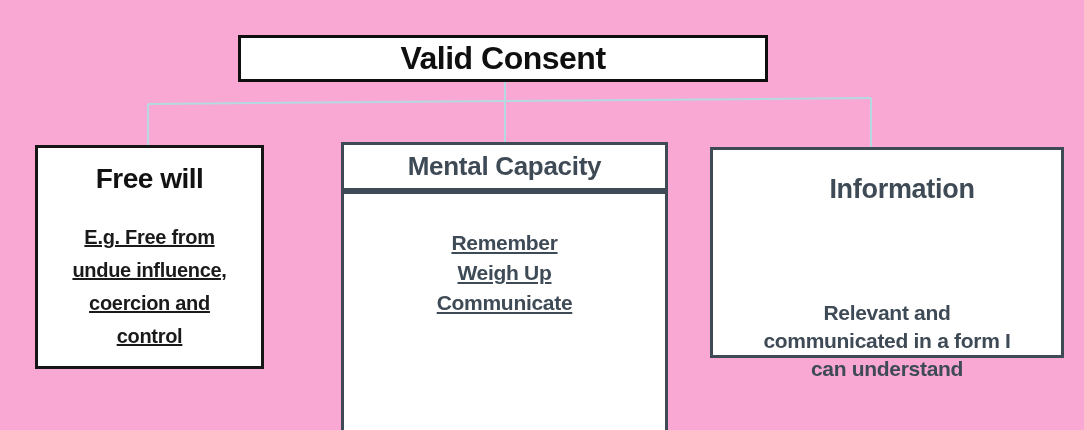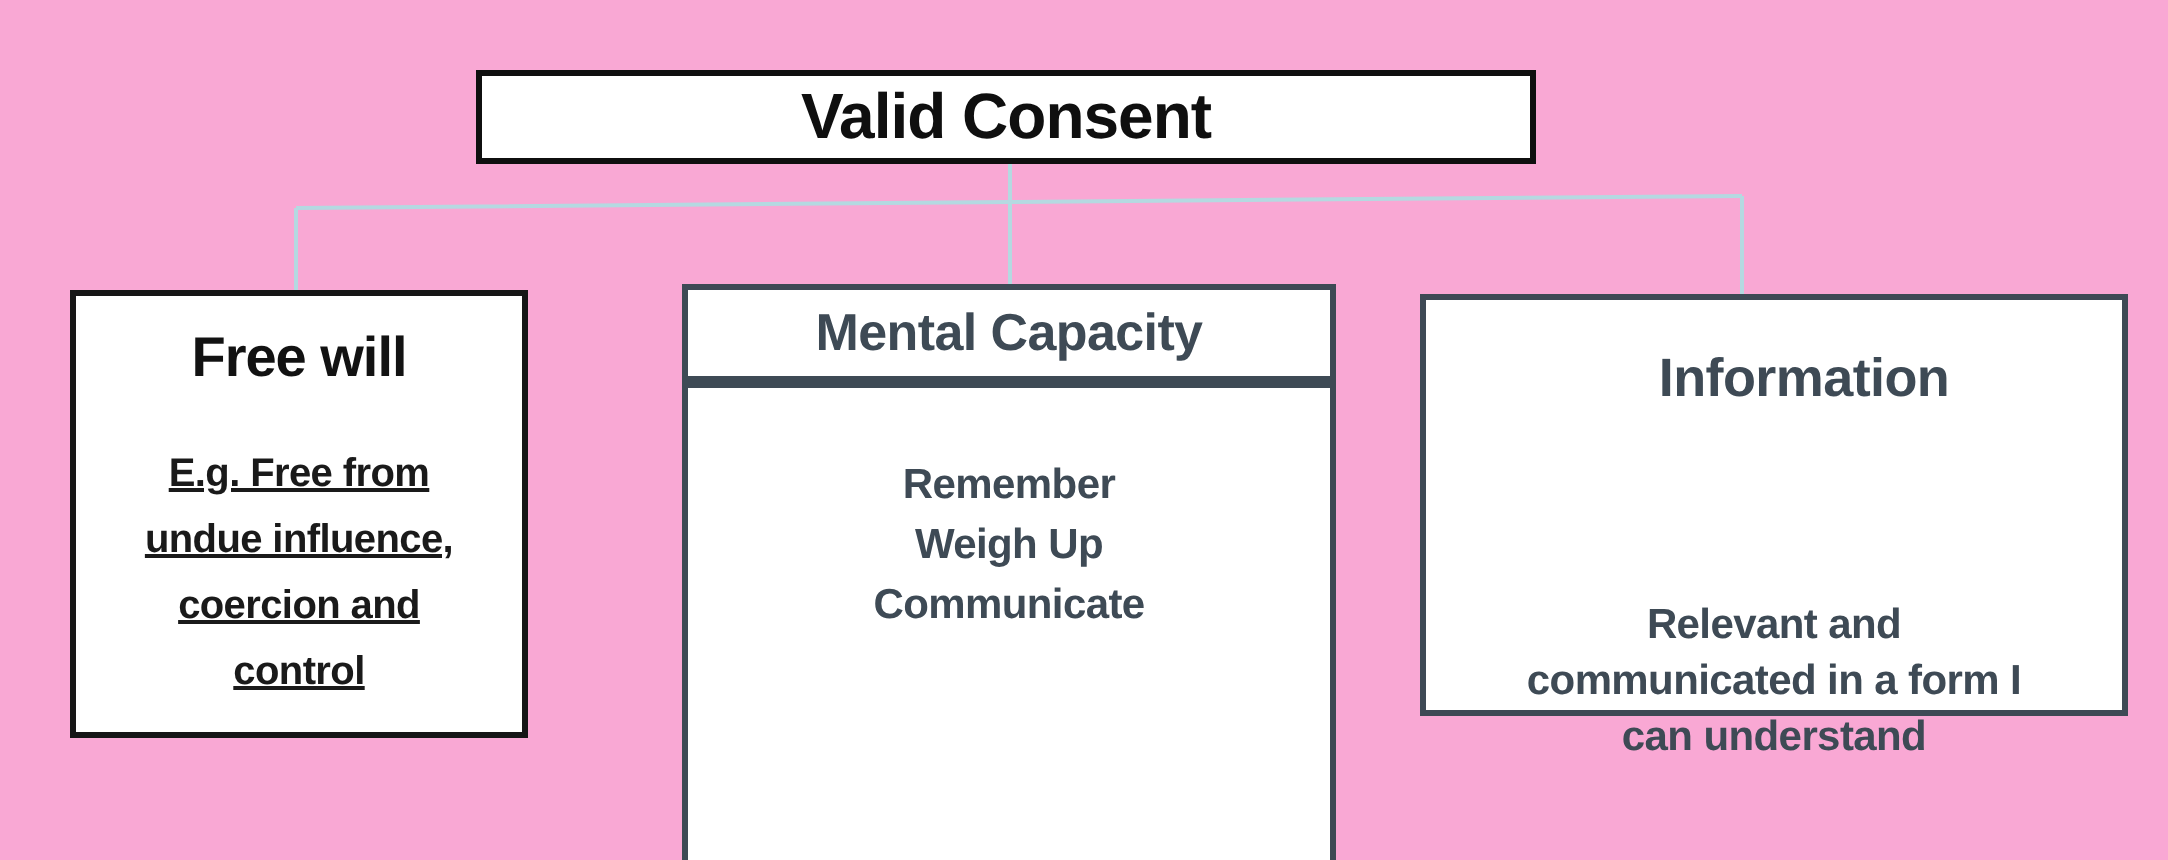--- a/index.html
+++ b/index.html
@@ -92,20 +92,21 @@
     height: 6px;
     background: #3e4a55;
   }
   #mental-capacity .mc-body {
     padding-top: 34px;
     font-size: 21px;
     font-weight: bold;
     line-height: 30px;
     color: #3e4a55;
     letter-spacing: -0.3px;
+    text-decoration: underline;
   }
   
   #information {
     left: 710px;
     top: 147px;
     width: 354px;
     height: 211px;
     border: 3px solid #3e4a55;
   }
   #information .node-title {

